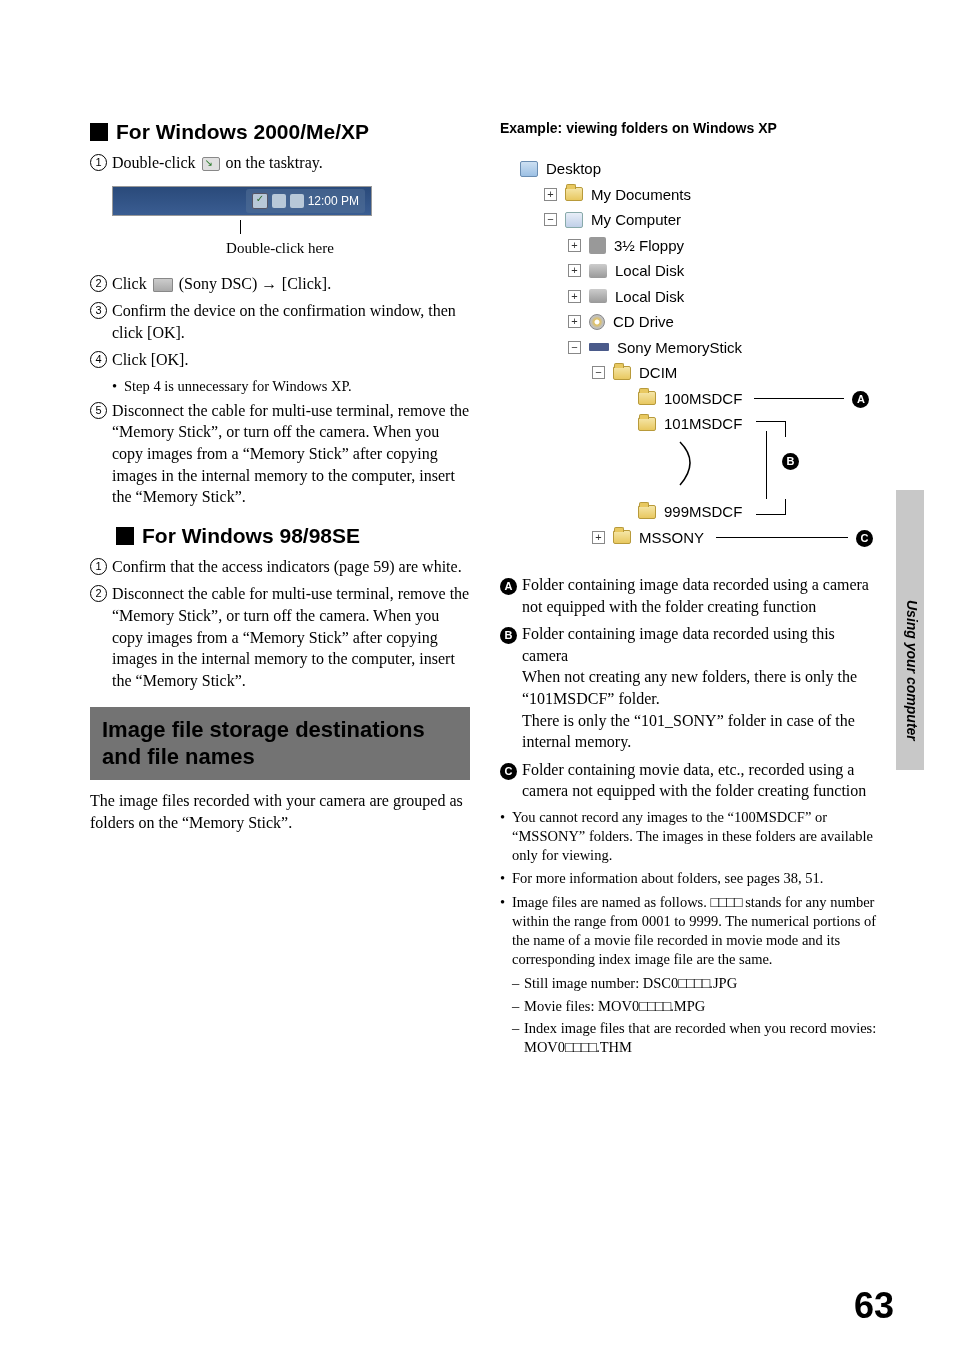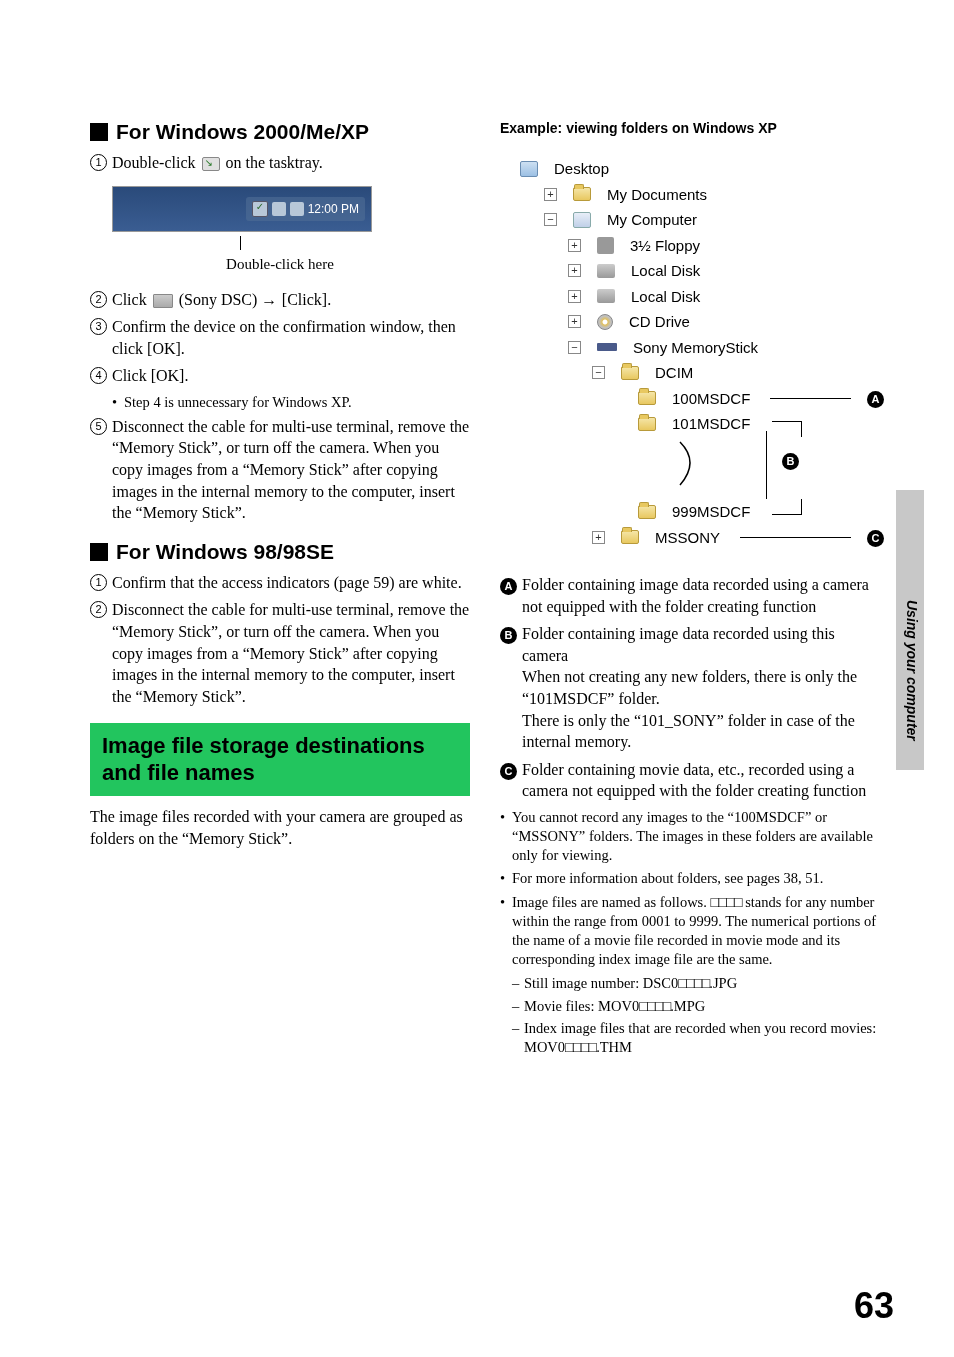--- a/index.html
+++ b/index.html
@@ -92,21 +92,21 @@
     .subsub {
       display: flex;
       margin-left: 12px;
       font-size: 14.5px;
       margin-bottom: 4px;
       line-height: 1.3;
     }
     .dash { flex: 0 0 12px; }
     .taskbar-img {
       width: 260px;
-      height: 46px;
+      height: 30px;
       background: linear-gradient(#2a4a7a, #3a5d92);
       border: 1px solid #999;
       margin: 12px 0 4px 22px;
       position: relative;
       display: flex;
       align-items: center;
       justify-content: flex-end;
       padding-right: 6px;
       color: #fff;
       font-family: Arial, sans-serif;
@@ -128,21 +128,21 @@
     }
     .taskbar-img .remove-icon::after {
       content: "✓"; color: #2a6a2a; font-size: 10px; position: absolute; left:3px; top:-1px;
     }
     .taskbar-caption {
       text-align: center;
       font-size: 15px;
       margin: 6px 0 16px 0;
     }
     .big-heading-box {
-      background: #22c55e;
+      background: #737373;
       padding: 10px 12px;
       margin: 16px 0 10px 0;
     }
     .big-heading-box h2 {
       font-family: Arial, Helvetica, sans-serif;
       font-weight: bold;
       font-size: 22px;
       line-height: 1.2;
     }
     .body-text {
@@ -153,21 +153,21 @@
     .tree {
       margin: 0 0 24px 20px;
       font-family: Tahoma, Arial, sans-serif;
       font-size: 15px;
       line-height: 1.7;
       position: relative;
     }
     .tree-row {
       display: flex;
       align-items: center;
-      gap: 16px;
+      gap: 8px;
     }
     .tree-expand {
       display: inline-flex;
       width: 13px; height: 13px;
       border: 1px solid #888;
       align-items: center; justify-content: center;
       font-size: 11px; line-height: 1;
       font-family: Arial, sans-serif;
       color: #333;
       background: #fff;
@@ -350,21 +350,21 @@
       <span>Step 4 is unnecessary for Windows XP.</span>
     </div>
 
     <div class="step">
       <span class="step-num">
           <span class="circled">5</span>
         </span>
       <span class="step-body">Disconnect the cable for multi-use terminal, remove the “Memory Stick”, or turn off the camera. When you copy images from a “Memory Stick” after copying images in the internal memory to the computer, insert the “Memory Stick”.</span>
     </div>
 
-    <div class="section-heading" style="margin-top:16px;">
+    <div class="section-heading" style="margin-top:16px;margin-left:26px;">
       <span class="square"></span>
       <span>For Windows 98/98SE</span>
     </div>
 
     <div class="step">
       <span class="step-num">
           <span class="circled">1</span>
         </span>
       <span class="step-body">Confirm that the access indicators (page 59) are white.</span>
     </div>

